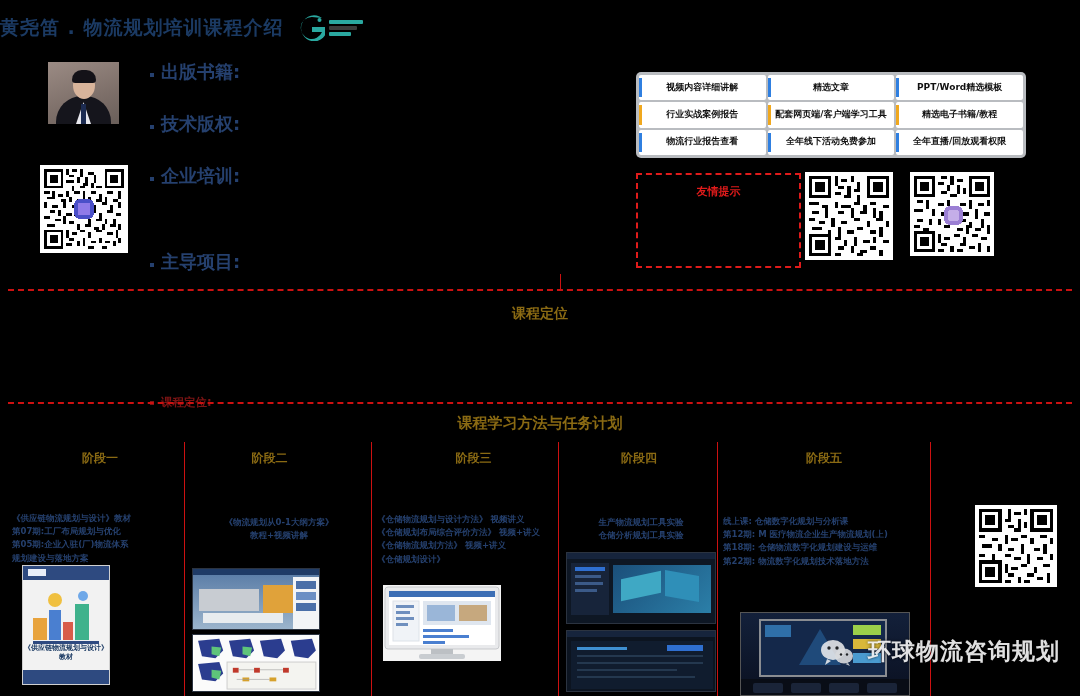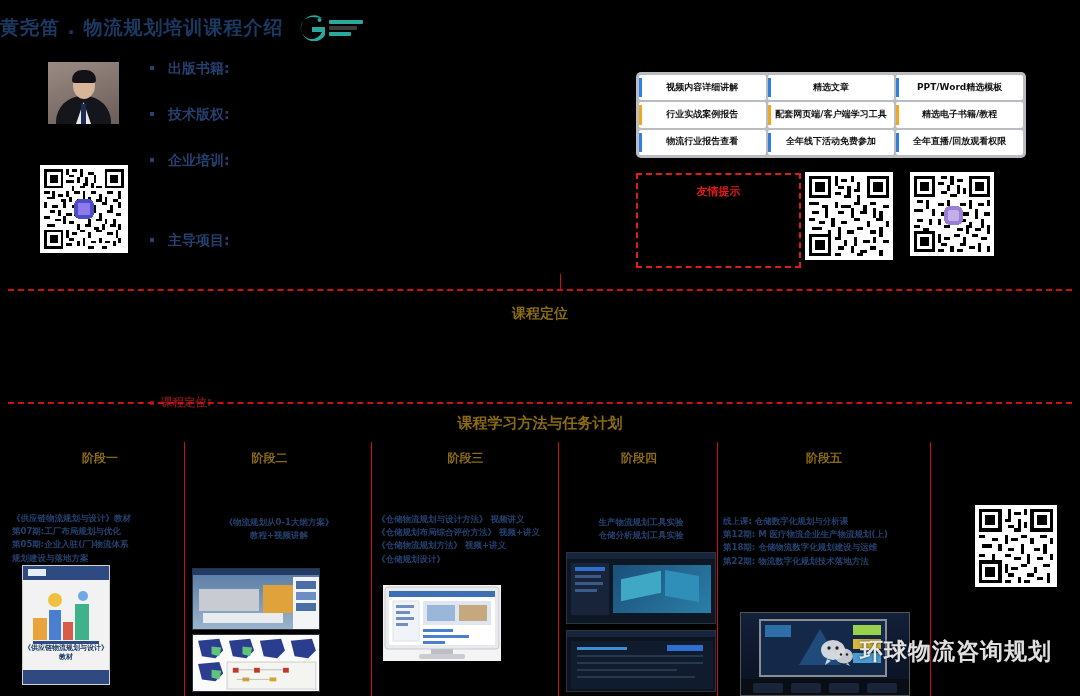--- a/index.html
+++ b/index.html
@@ -27,21 +27,21 @@
   .pt-bg { position:absolute; inset:0; background:linear-gradient(160deg,#9b8b84 0%,#7d6f69 60%,#6a5f5a 100%); }
   .pt-suit { position:absolute; left:8px; bottom:0; width:55px; height:28px; background:#15151c; border-radius:26px 26px 0 0; }
   .pt-shirt { position:absolute; left:28px; bottom:0; width:15px; height:22px; background:#e8e8ee; clip-path:polygon(50% 0,100% 100%,0 100%); }
   .pt-tie { position:absolute; left:33px; bottom:0; width:5px; height:20px; background:#1d2c52; }
   .pt-head { position:absolute; left:25px; top:10px; width:22px; height:27px; border-radius:46% 46% 50% 50%; background:#d8b49b; }
   .pt-hair { position:absolute; left:24px; top:8px; width:24px; height:13px; border-radius:12px 12px 4px 4px; background:#141218; }
 
   #qr-left { left:40px; top:165px; width:88px; height:88px; background:#fff; padding:4px; }
 
   #bullets { left:150px; top:60px; width:250px; }
-  .bullet { display:flex; align-items:flex-start; gap:14px; color:#25406e; font-size:14px; font-weight:bold; }
+  .bullet { display:flex; align-items:center; gap:7px; color:#25406e; font-size:18px; font-weight:bold; }
   .bdot { width:4px; height:4px; background:#25406e; margin-top:6px; flex:0 0 auto; }
   .b-sp1 { height:28px; }
   .b-sp2 { height:28px; }
   .b-sp3 { height:62px; }
 
   
   #benefits { left:636px; top:72px; width:390px; height:86px; background:#b9bcc0;
               border-radius:5px; padding:3px; display:grid;
               grid-template-columns:1fr 1fr 1fr; grid-template-rows:1fr 1fr 1fr; gap:2px; }
   .ben { background:#fff; display:flex; align-items:center; position:relative; border-radius:2px; }
@@ -88,21 +88,21 @@
   #book { left:22px; top:565px; width:88px; height:120px; background:#f2f2f2; border:1px solid #d0d0d0; }
   #book .bk-top { height:14px; background:#2e4a80; }
   #book .bk-logo { position:absolute; left:5px; top:3px; width:18px; height:7px; background:#e8eef8; }
   #book .bk-art { position:absolute; left:8px; top:22px; width:72px; height:58px; }
   #book .bk-ttl { position:absolute; left:0; right:0; bottom:22px; text-align:center; font-size:7px; font-weight:bold; color:#1b3a63; line-height:1.3; }
   #book .bk-ftr { position:absolute; left:0; right:0; bottom:0; height:14px; background:#2e4a80; }
 
   
   #wm { left:820px; top:636px; display:flex; align-items:center; gap:6px; }
   #wm-txt { font-size:23px; font-weight:bold; color:#f2f2f2; opacity:.93;
-            text-shadow:0 0 3px rgba(0,0,0,.8); letter-spacing:1px; }
+            text-shadow:0 0 3px rgba(0,0,0,.8); letter-spacing:1px;margin-left:8px; }
   #wm-icon { width:34px; height:28px; position:relative; opacity:.92; }
 
   #qr-last { left:975px; top:505px; width:82px; height:82px; background:#fff; padding:4px; }
 
   .qrimg { width:100%; height:100%; }
 </style>
 </head>
 <body>
 
 <div id="header" class="abs">
@@ -431,21 +431,21 @@
 <div id="band2" class="abs band-title">课程学习方法与任务计划</div>
 
 <div class="colsep" style="left:184px"></div>
 <div class="colsep" style="left:371px"></div>
 <div class="colsep" style="left:558px"></div>
 <div class="colsep" style="left:717px"></div>
 <div class="colsep" style="left:930px"></div>
 
 <div class="coltitle" style="left:20px;width:160px">阶段一</div>
 <div class="coltitle" style="left:182px;width:175px">阶段二</div>
-<div class="coltitle" style="left:378px;width:175px">阶段三</div>
+<div class="coltitle" style="left:386px;width:175px">阶段三</div>
 <div class="coltitle" style="left:565px;width:148px">阶段四</div>
 <div class="coltitle" style="left:724px;width:200px">阶段五</div>
 
 <div class="coltext" style="left:12px;top:512px;width:172px">
   <div>《供应链物流规划与设计》教材</div>
   <div>第07期:工厂布局规划与优化</div>
   <div>第05期:企业入驻(厂)物流体系</div>
   <div>规划建设与落地方案</div>
 </div>
 

